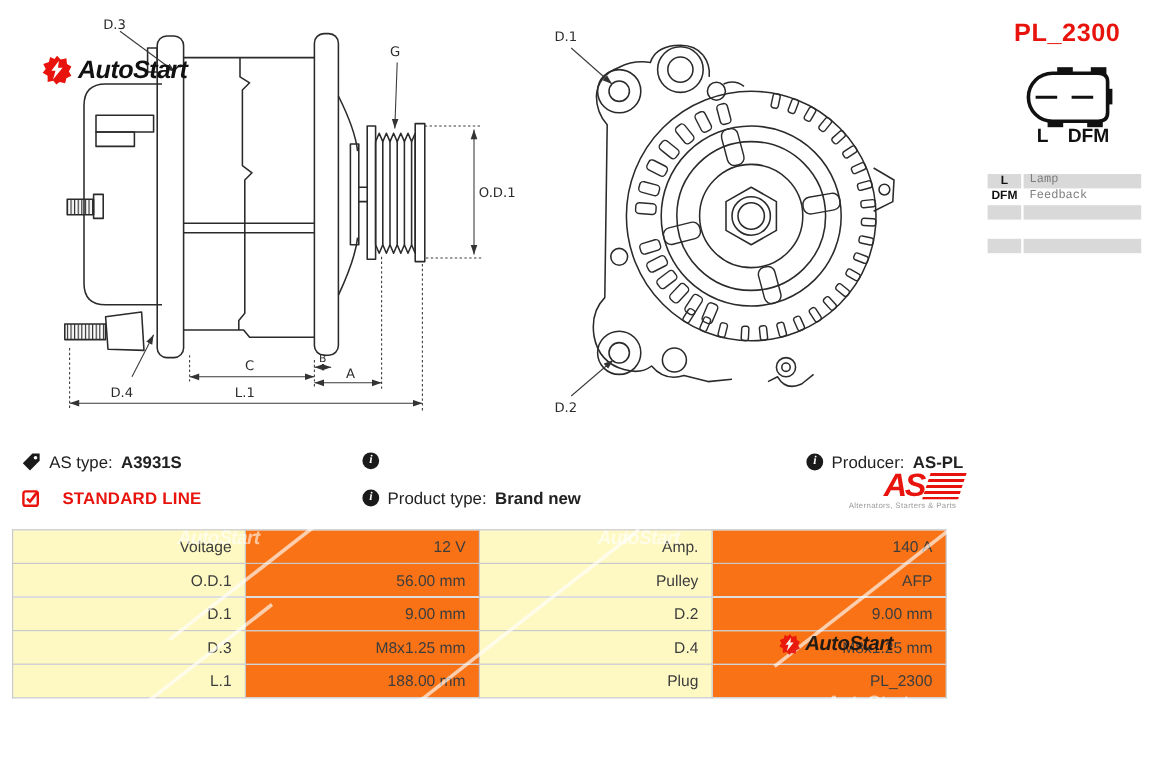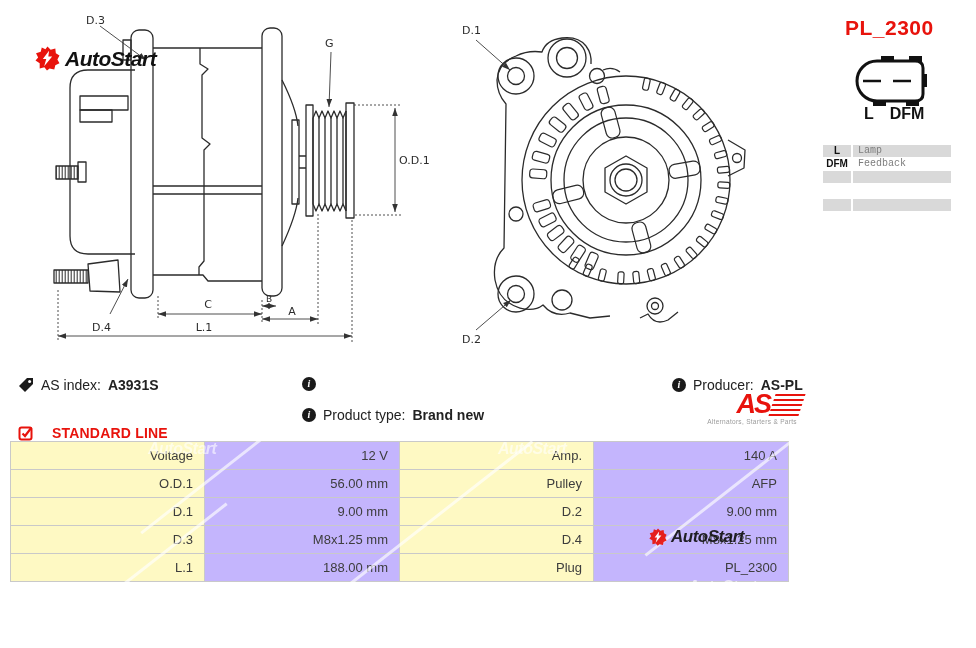--- a/index.html
+++ b/index.html
@@ -39,21 +39,21 @@
   .as-stripes{width:30px;height:22px;transform:skewX(-18deg);
               background:repeating-linear-gradient(180deg,#e8130c 0 2.5px,#fff 2.5px 5px);}
   .as-tagline{font-size:6.5px;color:#9a9a9a;margin-top:2px;letter-spacing:0.3px;}
 
   
   table.spec{position:absolute;left:10px;top:441px;width:778px;border-collapse:collapse;
              table-layout:fixed;font-size:13px;color:#3d3d3d;}
   table.spec td{border:1px solid #c9c9c9;height:27px;text-align:right;padding:0 11px 0 0;
                 white-space:nowrap;overflow:hidden;}
   table.spec td.lab{background:#fef9c3;}
-  table.spec td.val{background:#c4b5fd;}
+  table.spec td.val{background:#f97316;}
 
   
   .wm-logo{position:absolute;left:649px;top:527px;display:flex;align-items:center;gap:4px;
            opacity:0.93;pointer-events:none;}
   .wm-logo-text{font-size:17px;font-weight:bold;font-style:italic;color:#141414;letter-spacing:-0.5px;}
   .ghost{position:absolute;font-style:italic;font-weight:bold;font-size:16px;
          color:rgba(255,255,255,0.6);pointer-events:none;letter-spacing:-0.5px;}
   .wline{position:absolute;height:3px;background:rgba(255,255,255,0.65);
          transform:rotate(-38deg);pointer-events:none;}
 
@@ -255,25 +255,25 @@
         <div class="lk"></div>
         <div class="lv"></div>
       </div>
   </div>
 
   <div class="info-item" style="left:18px;top:377px;">
     <svg width="16" height="16" viewBox="0 0 16 16">
       <path d="M1,9 L7,15 L15,7 L15,1 L9,1 Z" fill="#1a1a1a"></path>
       <circle cx="11.6" cy="4.4" r="1.5" fill="#fff"></circle>
     </svg>
-    <span>AS index:</span>
+    <span>AS type:</span>
     <b>A3931S</b>
   </div>
 
-  <div class="info-item" style="left:18px;top:425px;gap:18px;">
+  <div class="info-item" style="left:18px;top:407px;gap:18px;">
     <svg width="16" height="16" viewBox="0 0 16 16">
       <rect x="1.5" y="2.5" width="12" height="12" rx="2" fill="none" stroke="#e8130c" stroke-width="2"></rect>
       <path d="M4.5,8.5 L7,11 L13.5,2.5" stroke="#e8130c" stroke-width="2.2" fill="none"></path>
     </svg>
     <span class="standard">STANDARD LINE</span>
   </div>
 
   <div class="info-item" style="left:302px;top:377px;">
     <span class="info-icon">i</span>
   </div>

